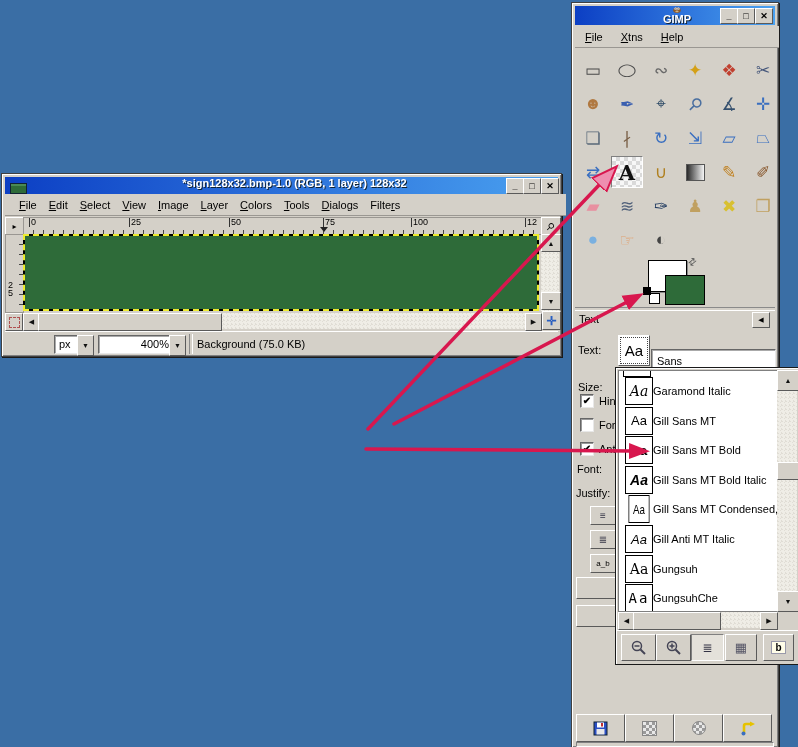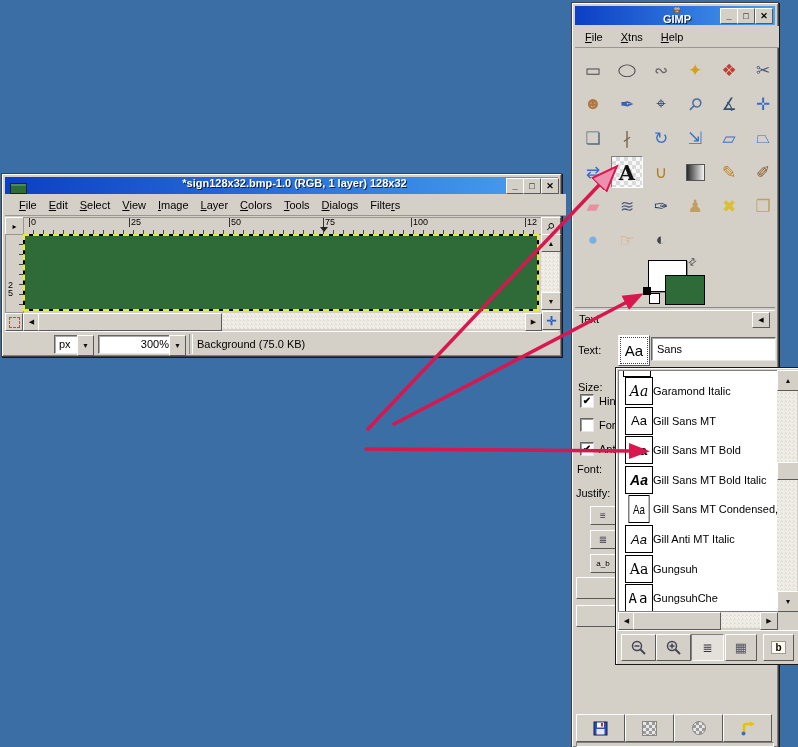--- a/index.html
+++ b/index.html
@@ -136,21 +136,21 @@
       </div>
     <div class="raised ticon" style="position:absolute;left:540px;top:137px;width:17px;height:17px;color:#2a5fc0;font-size:12px;font-weight:bold;">
         <span>✛</span>
       </div>
 
     <div class="abs" style="left:3px;top:157px;width:553px;height:23px;border-top:1px solid #fff;">
       <div class="entry" style="position:absolute;left:49px;top:3px;width:22px;height:17px;line-height:17px;padding-left:4px;"><span>px</span></div>
       <div class="sbtn" style="left:72px;top:3px;width:15px;height:19px;">
           <span>▼</span>
         </div>
-      <div class="entry" style="position:absolute;left:93px;top:3px;width:70px;height:17px;line-height:17px;text-align:right;padding-right:4px;"><span>300%</span></div>
+      <div class="entry" style="position:absolute;left:93px;top:3px;width:70px;height:17px;line-height:17px;text-align:right;padding-right:4px;"><span>400%</span></div>
       <div class="sbtn" style="left:164px;top:3px;width:15px;height:19px;">
           <span>▼</span>
         </div>
       <div class="abs" style="left:184px;top:2px;width:2px;height:20px;border-left:1px solid #8a8a8a;border-right:1px solid #fff;"></div>
       <span class="abs" style="left:192px;top:6px;">Background (75.0 KB)</span>
     </div>
   </div>
 
   <div class="win" style="left:571px;top:2px;width:206px;height:744px;">
     <div class="titlebar">
@@ -296,21 +296,21 @@
 
     <span class="abs" style="left:7px;top:310px;">Text</span>
     <div class="raised ticon" style="position:absolute;left:180px;top:309px;width:16px;height:14px;font-size:7px;">
         <span>◀</span>
       </div>
 
     <span class="abs" style="left:6px;top:341px;">Text:</span>
     <div class="raised ticon" style="position:absolute;left:46px;top:332px;width:30px;height:29px;font-size:15px;outline:1px dotted #444;outline-offset:-3px;background:#fff;">
         <span>Aa</span>
       </div>
-    <div class="entry" style="position:absolute;left:79px;top:334px;width:118px;height:22px;line-height:22px;padding-left:5px;"><span>Sans</span></div>
+    <div class="entry" style="position:absolute;left:79px;top:346px;width:118px;height:22px;line-height:22px;padding-left:5px;"><span>Sans</span></div>
 
     <span class="abs" style="left:6px;top:378px;">Size:</span>
 
     <div id="cb-area">
         <div class="cb" style="left: 8px; top: 391px;">
           <span class="cbbox">✔</span>
           <span>Hint</span>
         </div>
         <div class="cb" style="left: 8px; top: 415px;">
           <span class="cbbox"></span>

